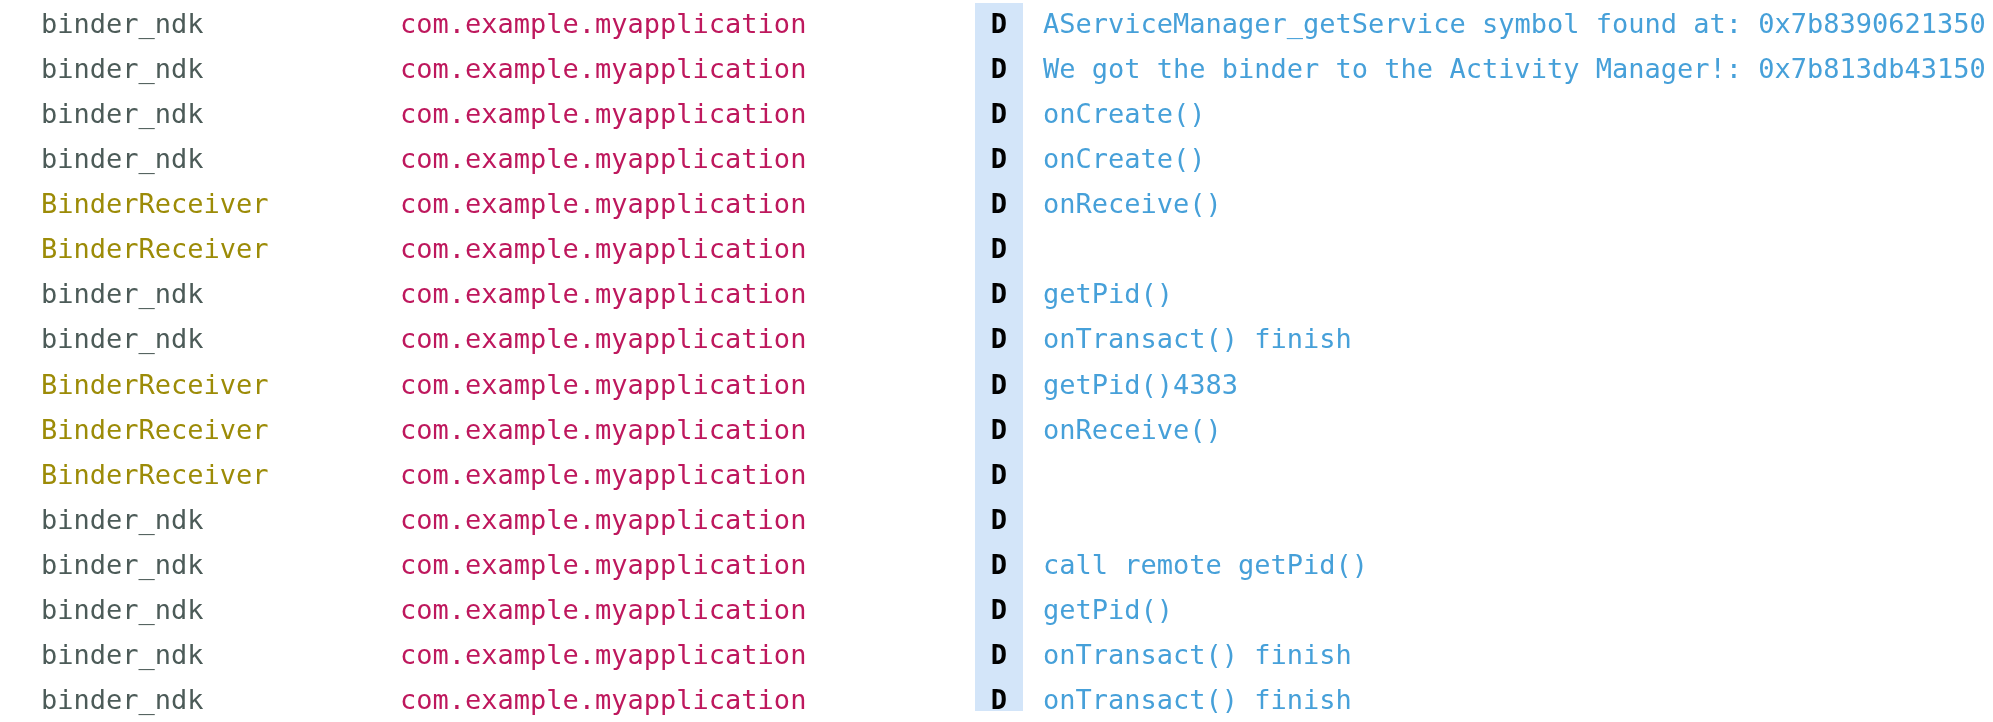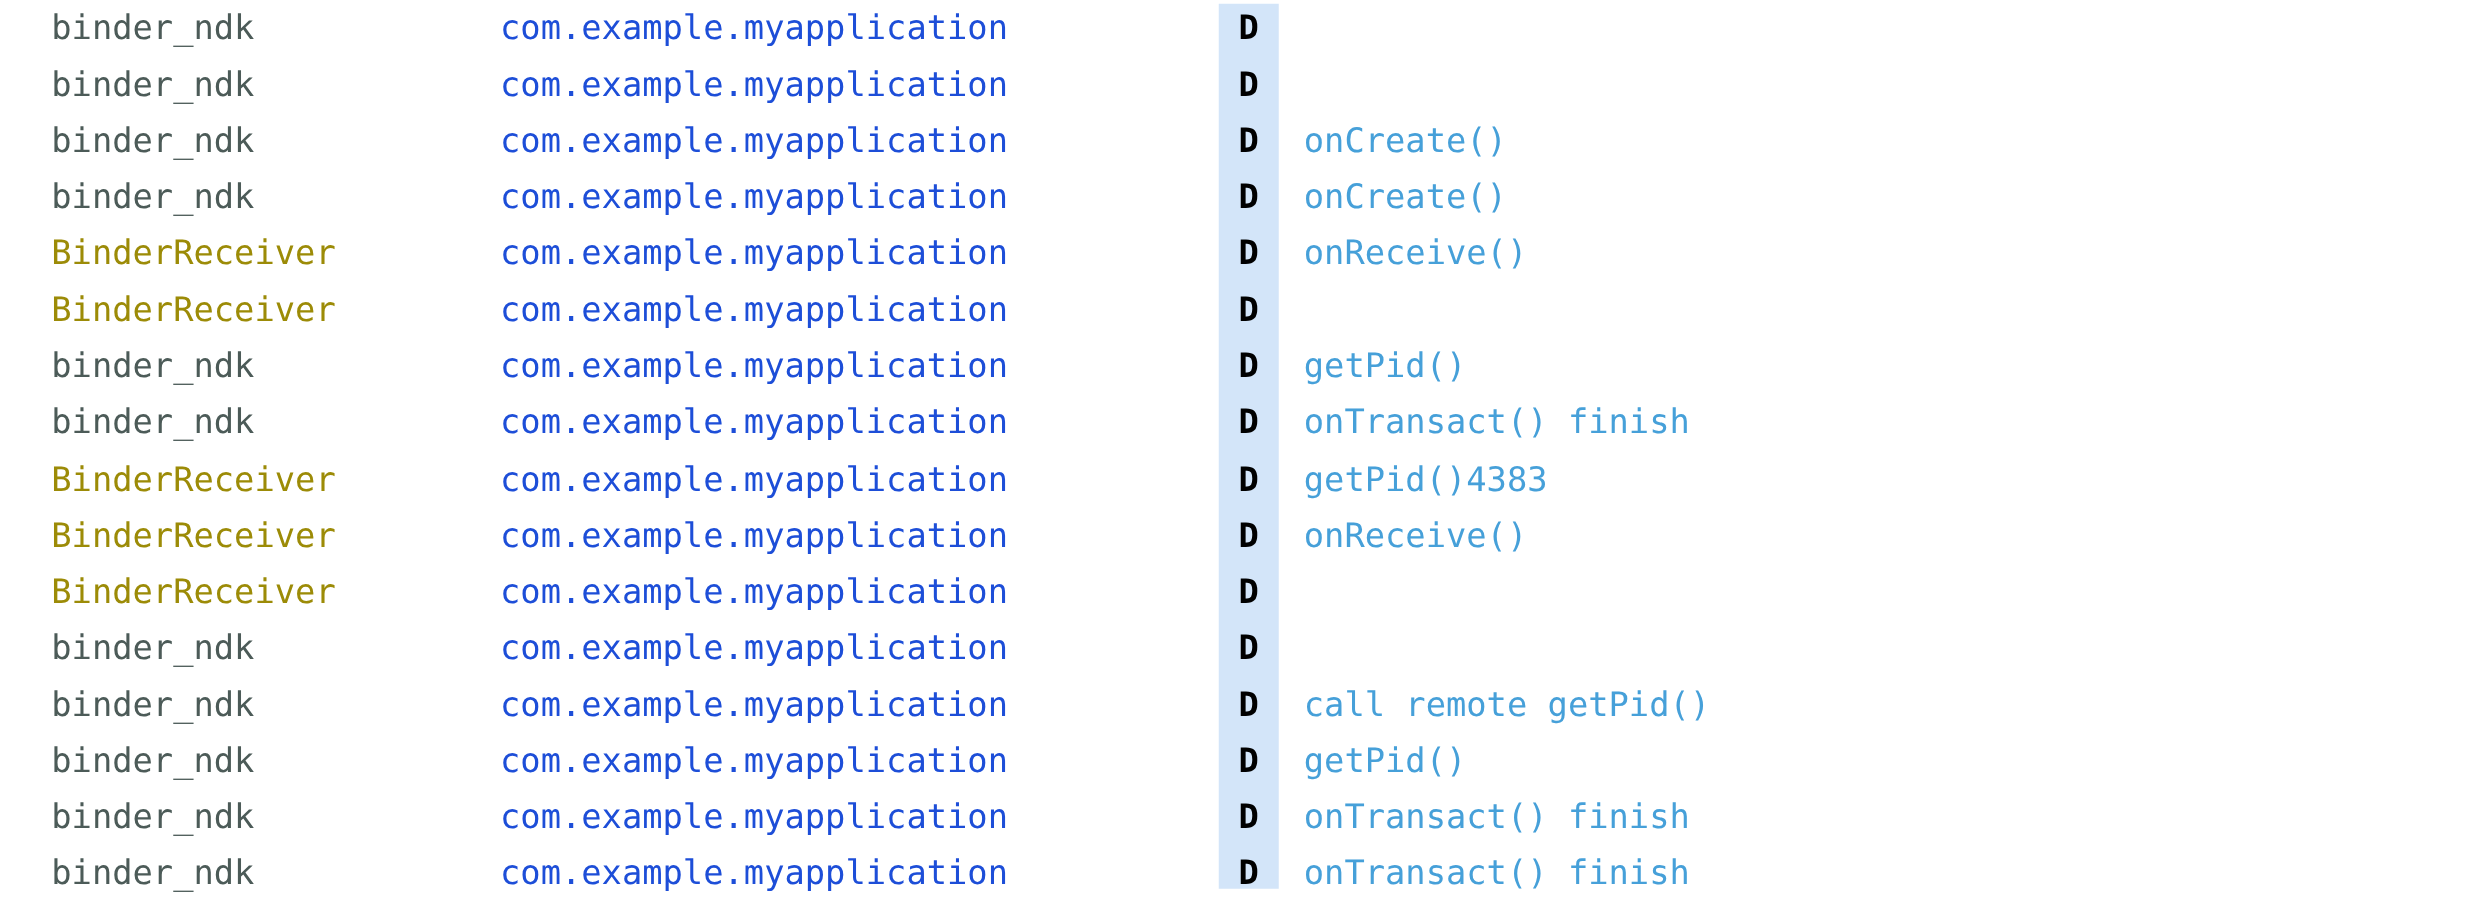--- a/index.html
+++ b/index.html
@@ -36,40 +36,42 @@
     height: 45.125px;
   }
   .row > span {
     position: absolute;
     top: 50%;
     transform: translateY(-50%);
     white-space: pre;
     line-height: 1;
   }
   .cell-tag    { left: 13px; margin-left: 28px; }
-  .cell-pkg    { left: 400px; color: #1d4ed8; }
+  .cell-pkg    { left: 400px; color: #be185d; }
   .cell-level  { left: 975px; width: 48px; text-align: center; font-weight: bold; color: #000000; }
   .cell-msg    { left: 1043px; color: #46A0D9; }
 </style>
 </head>
 <body>
 
 <div class="logcat">
   <div class="level-strip"></div>
   <div class="rows" id="rows">
   <div class="row">
     <span class="cell-tag" style="color: rgb(76, 91, 88);">binder_ndk</span>
     <span class="cell-pkg">com.example.myapplication</span>
     <span class="cell-level">D</span>
+    <span class="cell-msg">AServiceManager_getService symbol found at: 0x7b8390621350</span>
   </div>
 
   <div class="row">
     <span class="cell-tag" style="color: rgb(76, 91, 88);">binder_ndk</span>
     <span class="cell-pkg">com.example.myapplication</span>
     <span class="cell-level">D</span>
+    <span class="cell-msg">We got the binder to the Activity Manager!: 0x7b813db43150</span>
   </div>
 
   <div class="row">
     <span class="cell-tag" style="color: rgb(76, 91, 88);">binder_ndk</span>
     <span class="cell-pkg">com.example.myapplication</span>
     <span class="cell-level">D</span>
     <span class="cell-msg">onCreate()</span>
   </div>
 
   <div class="row">

